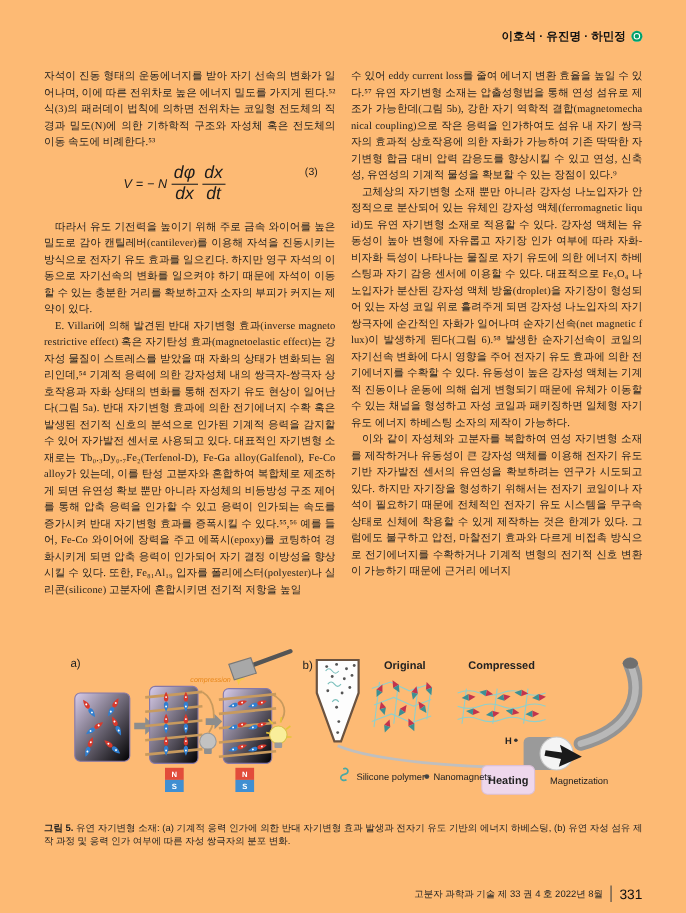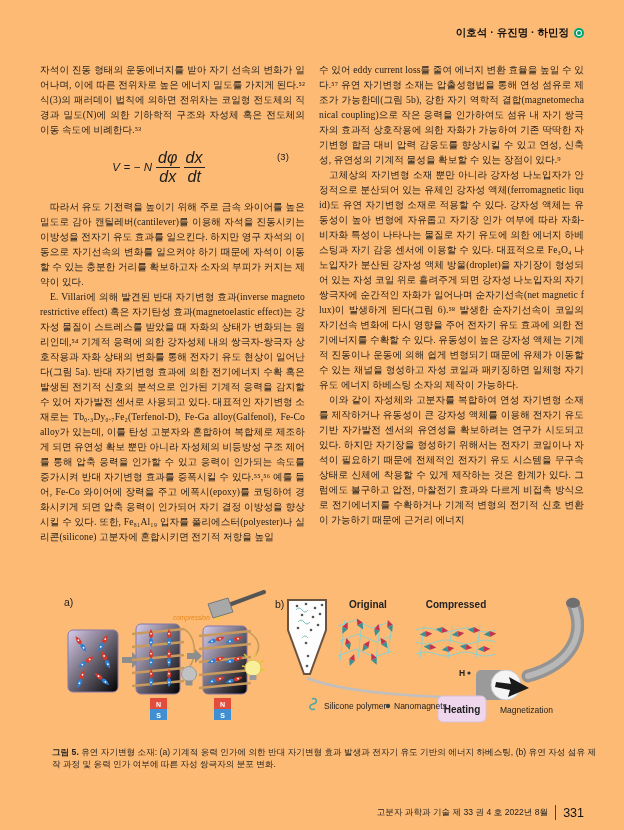--- a/index.html
+++ b/index.html
@@ -36,21 +36,21 @@
   svg text { font-family:"Liberation Sans","DejaVu Sans",sans-serif; fill:#222; }
   .t-panel { font-size:10.5px; }
   .t-bold  { font-size:10px; font-weight:bold; }
   .t-legend{ font-size:8.5px; }
   .t-compress { font-size:6.5px; font-style:italic; fill:#e8871a; }
   .t-magnet { font-size:7px; font-weight:bold; fill:#ffffff; text-anchor:middle; }
   .t-h { font-size:8.5px; font-weight:bold; }
   
   .caption { position:absolute; left:40px; top:747px; width:544px;
     font-family:"Liberation Sans","DejaVu Sans",sans-serif;
-    font-size:8.6px; line-height:11.5px; color:#222; text-align:justify;margin-left:12px; }
+    font-size:8.6px; line-height:11.5px; color:#222; text-align:justify; }
   .cap-label { font-weight:bold; }
   
   .footer { position:absolute; right:40px; top:785px; display:flex; align-items:center;
     font-family:"Liberation Sans","DejaVu Sans",sans-serif;margin-top:20px; }
   .footer .journal { font-size:8.6px; color:#222; }
   .footer .sep { width:1px; height:15px; background:#444; margin:0 7px; }
   .footer .pagenum { font-size:12.5px; font-weight:normal; color:#111; }
 </style>
 </head>
 <body>
@@ -64,21 +64,21 @@
 
   <div class="columns">
     <div class="col">
       <p>자석이 진동 형태의 운동에너지를 받아 자기 선속의 변화가 일어나며, 이에 따른 전위차로 높은 에너지 밀도를 가지게 된다.⁵² 식(3)의 패러데이 법칙에 의하면 전위차는 코일형 전도체의 직경과 밀도(N)에 의한 기하학적 구조와 자성체 혹은 전도체의 이동 속도에 비례한다.⁵³</p>
       <div class="equation">
         <span class="eq-body">
           <span>V = − N</span><span class="frac"><span class="num">dφ</span><span class="den">dx</span></span><span class="frac"><span class="num">dx</span><span class="den">dt</span></span>
         </span>
         <span class="eq-num">(3)</span>
       </div>
-      <p class="indent">따라서 유도 기전력을 높이기 위해 주로 금속 와이어를 높은 밀도로 감아 캔틸레버(cantilever)를 이용해 자석을 진동시키는 이방성을 전자기 유도 효과를 일으킨다. 하지만 영구 자석의 이동으로 자기선속의 변화를 일으켜야 하기 때문에 자석이 이동할 수 있는 충분한 거리를 확보하고자 소자의 부피가 커지는 제약이 있다.</p>
+      <p class="indent">따라서 유도 기전력을 높이기 위해 주로 금속 와이어를 높은 밀도로 감아 캔틸레버(cantilever)를 이용해 자석을 진동시키는 방식으로 전자기 유도 효과를 일으킨다. 하지만 영구 자석의 이동으로 자기선속의 변화를 일으켜야 하기 때문에 자석이 이동할 수 있는 충분한 거리를 확보하고자 소자의 부피가 커지는 제약이 있다.</p>
       <p class="indent">E. Villari에 의해 발견된 반대 자기변형 효과(inverse magnetorestrictive effect) 혹은 자기탄성 효과(magnetoelastic effect)는 강자성 물질이 스트레스를 받았을 때 자화의 상태가 변화되는 원리인데,⁵⁴ 기계적 응력에 의한 강자성체 내의 쌍극자-쌍극자 상호작용과 자화 상태의 변화를 통해 전자기 유도 현상이 일어난다(그림 5a). 반대 자기변형 효과에 의한 전기에너지 수확 혹은 발생된 전기적 신호의 분석으로 인가된 기계적 응력을 감지할 수 있어 자가발전 센서로 사용되고 있다. 대표적인 자기변형 소재로는 Tb₀.₃Dy₀.₇Fe₂(Terfenol-D), Fe-Ga alloy(Galfenol), Fe-Co alloy가 있는데, 이를 탄성 고분자와 혼합하여 복합체로 제조하게 되면 유연성 확보 뿐만 아니라 자성체의 비등방성 구조 제어를 통해 압축 응력을 인가할 수 있고 응력이 인가되는 속도를 증가시켜 반대 자기변형 효과를 증폭시킬 수 있다.⁵⁵,⁵⁶ 예를 들어, Fe-Co 와이어에 장력을 주고 에폭시(epoxy)를 코팅하여 경화시키게 되면 압축 응력이 인가되어 자기 결정 이방성을 향상시킬 수 있다. 또한, Fe₈₁Al₁₉ 입자를 폴리에스터(polyester)나 실리콘(silicone) 고분자에 혼합시키면 전기적 저항을 높일</p>
     </div>
     <div class="col">
       <p>수 있어 eddy current loss를 줄여 에너지 변환 효율을 높일 수 있다.⁵⁷ 유연 자기변형 소재는 압출성형법을 통해 연성 섬유로 제조가 가능한데(그림 5b), 강한 자기 역학적 결합(magnetomechanical coupling)으로 작은 응력을 인가하여도 섬유 내 자기 쌍극자의 효과적 상호작용에 의한 자화가 가능하여 기존 딱딱한 자기변형 합금 대비 압력 감응도를 향상시킬 수 있고 연성, 신축성, 유연성의 기계적 물성을 확보할 수 있는 장점이 있다.⁹</p>
       <p class="indent">고체상의 자기변형 소재 뿐만 아니라 강자성 나노입자가 안정적으로 분산되어 있는 유체인 강자성 액체(ferromagnetic liquid)도 유연 자기변형 소재로 적용할 수 있다. 강자성 액체는 유동성이 높아 변형에 자유롭고 자기장 인가 여부에 따라 자화-비자화 특성이 나타나는 물질로 자기 유도에 의한 에너지 하베스팅과 자기 감응 센서에 이용할 수 있다. 대표적으로 Fe₃O₄ 나노입자가 분산된 강자성 액체 방울(droplet)을 자기장이 형성되어 있는 자성 코일 위로 흘려주게 되면 강자성 나노입자의 자기 쌍극자에 순간적인 자화가 일어나며 순자기선속(net magnetic flux)이 발생하게 된다(그림 6).⁵⁸ 발생한 순자기선속이 코일의 자기선속 변화에 다시 영향을 주어 전자기 유도 효과에 의한 전기에너지를 수확할 수 있다. 유동성이 높은 강자성 액체는 기계적 진동이나 운동에 의해 쉽게 변형되기 때문에 유체가 이동할 수 있는 채널을 형성하고 자성 코일과 패키징하면 일체형 자기 유도 에너지 하베스팅 소자의 제작이 가능하다.</p>
       <p class="indent">이와 같이 자성체와 고분자를 복합하여 연성 자기변형 소재를 제작하거나 유동성이 큰 강자성 액체를 이용해 전자기 유도 기반 자가발전 센서의 유연성을 확보하려는 연구가 시도되고 있다. 하지만 자기장을 형성하기 위해서는 전자기 코일이나 자석이 필요하기 때문에 전체적인 전자기 유도 시스템을 무구속 상태로 신체에 착용할 수 있게 제작하는 것은 한계가 있다. 그럼에도 불구하고 압전, 마찰전기 효과와 다르게 비접촉 방식으로 전기에너지를 수확하거나 기계적 변형의 전기적 신호 변환이 가능하기 때문에 근거리 에너지</p>
     </div>
   </div>
 
   <figure class="figure">

